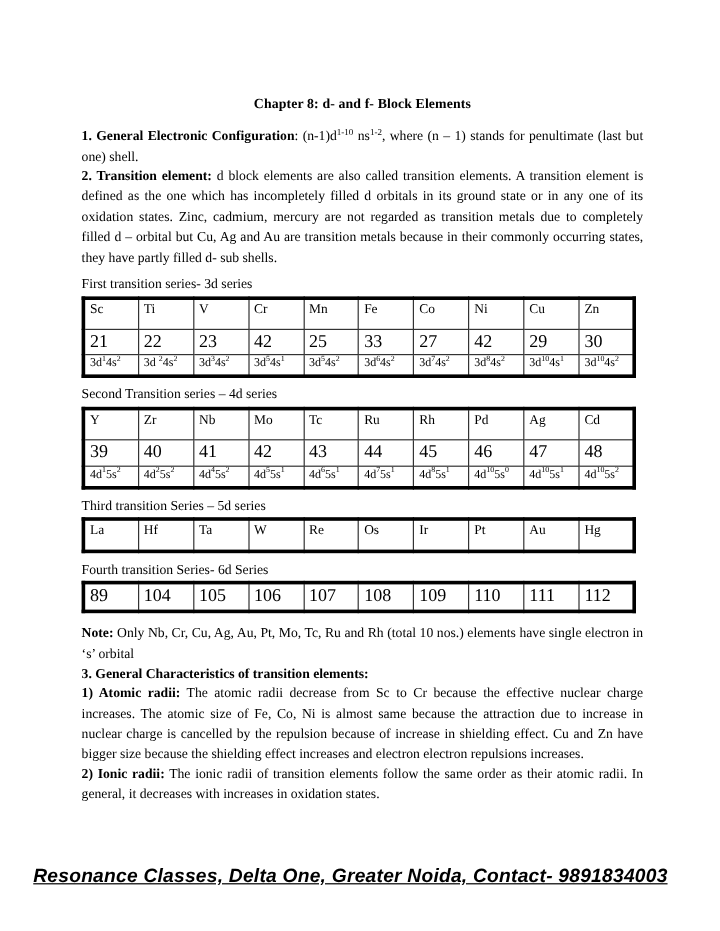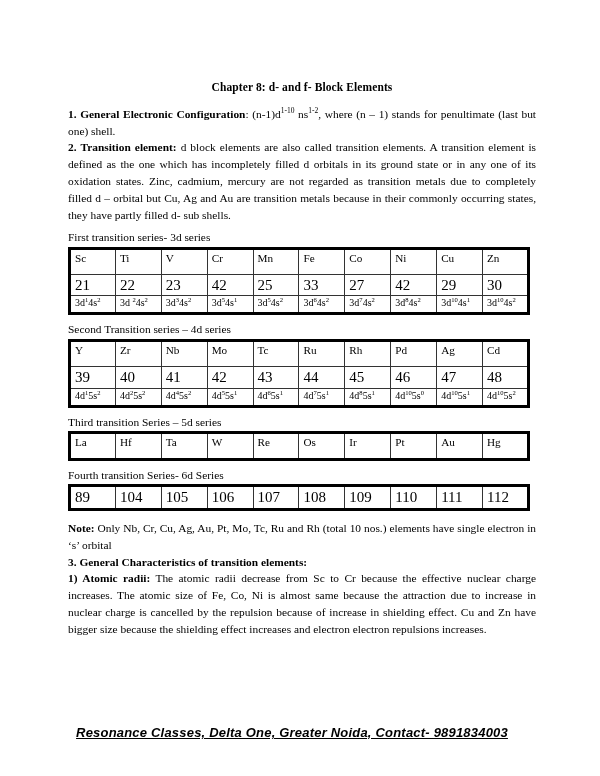--- a/index.html
+++ b/index.html
@@ -74,21 +74,21 @@
 
   .footer {
     position: absolute;
     left: 0;
     right: 16px;
     bottom: 36px;
     text-align: center;
     font-family: "Liberation Sans", "DejaVu Sans", sans-serif;
     font-weight: bold;
     font-style: italic;
-    font-size: 13px;
+    font-size: 16px;
     text-decoration: underline;
     letter-spacing: 0.2px;
   }
 </style>
 </head>
 <body>
 
 <div class="page">
 
   <div class="doc-title">Chapter 8: d- and f- Block Elements</div>
@@ -228,17 +228,18 @@
     </div>
   </div>
 
   <div class="note-block">
     <p class="para"><span class="b">Note:</span><span> Only Nb, Cr, Cu, Ag, Au, Pt, Mo, Tc, Ru and Rh (total 10 nos.) elements have single electron in ‘s’ orbital</span></p>
 
     <p class="para"><span class="b">3. General Characteristics of transition elements:</span></p>
 
     <p class="para"><span class="b">1) Atomic radii:</span><span> The atomic radii decrease from Sc to Cr because the effective nuclear charge increases. The atomic size of Fe, Co, Ni is almost same because the attraction due to increase in nuclear charge is cancelled by the repulsion because of increase in shielding effect. Cu and Zn have bigger size because the shielding effect increases and electron electron repulsions increases.</span></p>
 
+    <p class="para"><span class="b">2) Ionic radii:</span><span> The ionic radii of transition elements follow the same order as their atomic radii. In general, it decreases with increases in oxidation states.</span></p>
 
   </div>
 
   <div class="footer">Resonance Classes, Delta One, Greater Noida, Contact- 9891834003</div>
 </div>
 
 </body></html>

